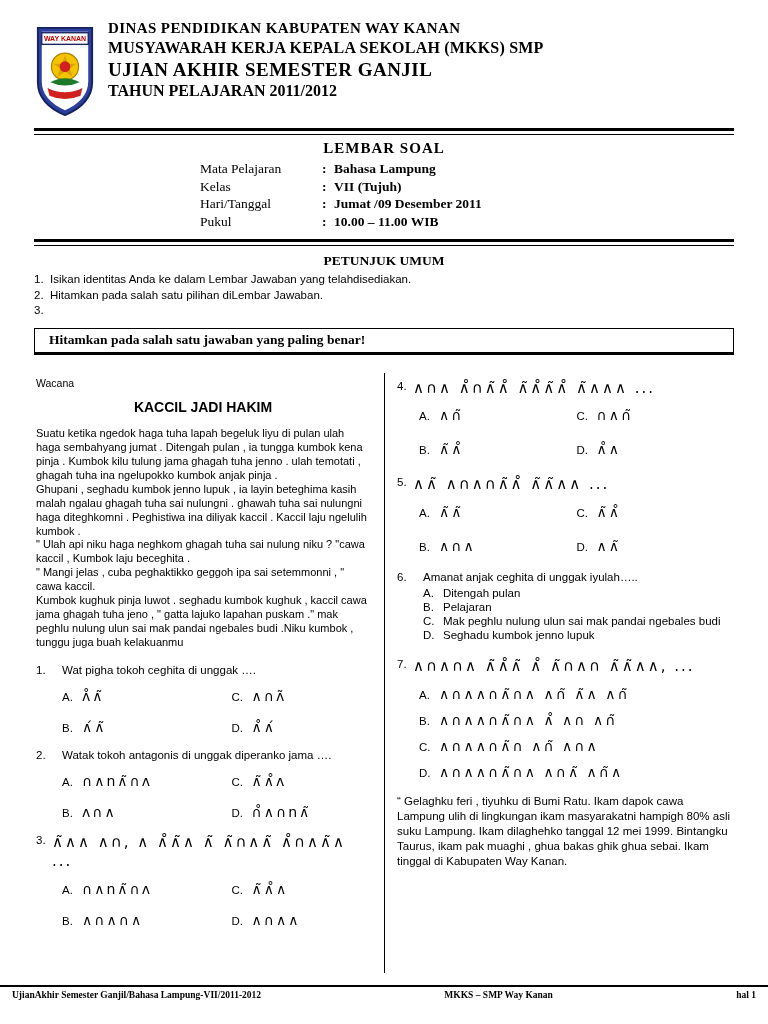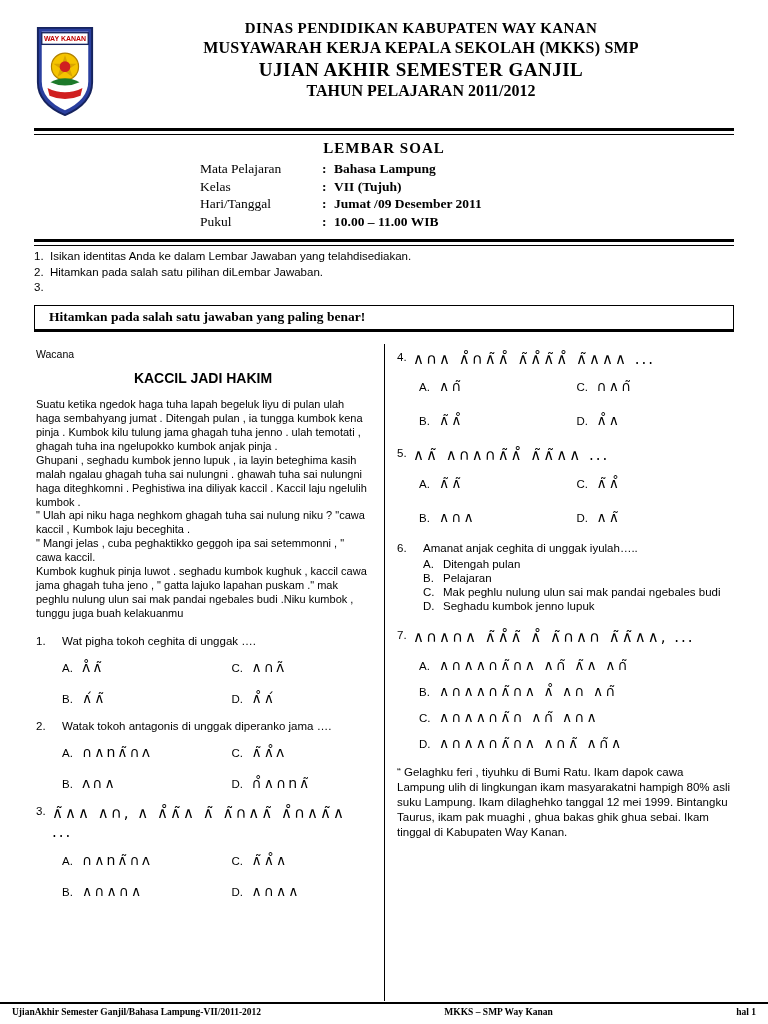--- a/index.html
+++ b/index.html
@@ -4,41 +4,41 @@
 <style>
   html,body{margin:0;padding:0;background:#888;}
   .page{
     width:768px;height:1024px;margin:0 auto;background:#fff;color:#000;
     font-family:"Liberation Sans",sans-serif;box-sizing:border-box;
     padding:20px 34px 0 34px;display:flex;flex-direction:column;position:relative;
   }
   
   .hdr{display:flex;align-items:flex-start;}
   .logo-wrap{width:74px;flex:none;padding-top:2px;}
-  .hdr-text{flex:1;text-align:center;font-family:"Liberation Serif",serif;font-weight:bold;}
+  .hdr-text{flex:1;text-align:left;font-family:"Liberation Serif",serif;font-weight:bold;}
   .hdr-l1{font-size:15px;letter-spacing:.4px;}
   .hdr-l2{font-size:16px;letter-spacing:.2px;margin-top:2px;}
   .hdr-l3{font-size:19px;letter-spacing:.5px;margin-top:2px;}
   .hdr-l4{font-size:16px;margin-top:1px;}
   .rule2{border-top:3px solid #000;border-bottom:1.5px solid #000;height:3px;margin:5px 0 3px 0;}
   
   .sheet-title{text-align:center;font-family:"Liberation Serif",serif;font-weight:bold;font-size:15px;letter-spacing:1px;margin-top:2px;}
   .fields{margin:3px 0 4px 166px;font-family:"Liberation Serif",serif;font-size:13.5px;}
   .frow{display:flex;line-height:1.3;}
   .flabel{width:122px;flex:none;}
   .fcolon{width:12px;flex:none;font-weight:bold;}
   .fvalue{font-weight:bold;}
   
   .pet-title{text-align:center;font-family:"Liberation Serif",serif;font-weight:bold;font-size:13.5px;margin:4px 0 3px 0;}
   .plist{font-size:11.5px;margin:0 0 6px 0;}
   .pitem{display:flex;line-height:1.35;}
   .pnum{width:16px;flex:none;}
   .hl-box{border:1.5px solid #000;border-bottom-width:3px;font-family:"Liberation Serif",serif;font-weight:bold;font-size:13.5px;padding:3px 6px 4px 14px;margin-top:3px;}
   
-  .columns{display:flex;flex:1 1 auto;overflow:hidden;margin-top:12px;}
+  .columns{display:flex;flex:1 1 auto;overflow:hidden;margin-top:18px;}
   .colL{width:50%;box-sizing:border-box;padding:4px 14px 0 2px;}
   .colR{width:50%;box-sizing:border-box;border-left:1.4px solid #000;padding:4px 0 0 12px;}
   .wacana{font-size:10.5px;margin-bottom:10px;}
   .story-title{text-align:center;font-weight:bold;font-size:14px;margin-bottom:12px;}
   .story{font-size:11px;line-height:1.27;}
   .q{margin-top:13px;}
   .qrow{display:flex;font-size:11.5px;line-height:1.3;}
   .qnum{width:26px;flex:none;}
   .qnum-tight{width:16px;flex:none;}
   .qtext{flex:1;}
@@ -48,21 +48,21 @@
   .opt-gridR{display:grid;grid-template-columns:50% 50%;row-gap:18px;margin:10px 0 0 22px;}
   .opt{display:flex;font-size:11.5px;align-items:baseline;}
   .olabel{width:20px;flex:none;}
   .oscript{font-size:14px;}
   .opt-stack{margin:2px 0 0 26px;}
   .opt-stack .opt{margin-top:2px;}
   .opt-lines{margin:8px 0 0 22px;}
   .opt-lines .opt{margin-top:10px;}
   .closing{font-size:11.5px;line-height:1.3;margin-top:14px;}
   
-  .footer{border-top:2.5px solid #000;margin:1px -34px;padding:3px 12px 6px 12px;display:flex;justify-content:space-between;font-family:"Liberation Serif",serif;font-weight:bold;font-size:9.5px;text-align:right;}
+  .footer{border-top:2.5px solid #000;margin:12px -34px;padding:3px 12px 12px 12px;display:flex;justify-content:space-between;font-family:"Liberation Serif",serif;font-weight:bold;font-size:9.5px;text-align:right;}
 </style>
 </head>
 <body>
 
 <div class="page">
 
   <div class="hdr">
     <div class="logo-wrap">
       <svg viewBox="0 0 64 100" width="62" height="97">
         <path d="M4 6 H60 V62 Q60 84 32 96 Q4 84 4 62 Z" fill="#2a3f9f" stroke="#16235e" stroke-width="2"></path>
@@ -105,20 +105,21 @@
     </div>
     <div class="frow">
       <span class="flabel">Pukul</span>
       <span class="fcolon">:</span>
       <span class="fvalue">10.00 – 11.00 WIB</span>
     </div>
   </div>
 
   <div class="rule2"></div>
 
+  <div class="pet-title">PETUNJUK UMUM</div>
   <div class="plist">
     <div class="pitem">
       <span class="pnum">1.</span>
       <span>Isikan identitas Anda ke dalam Lembar Jawaban yang telahdisediakan.</span>
     </div>
     <div class="pitem">
       <span class="pnum">2.</span>
       <span>Hitamkan pada salah satu pilihan diLembar Jawaban.</span>
     </div>
     <div class="pitem">

